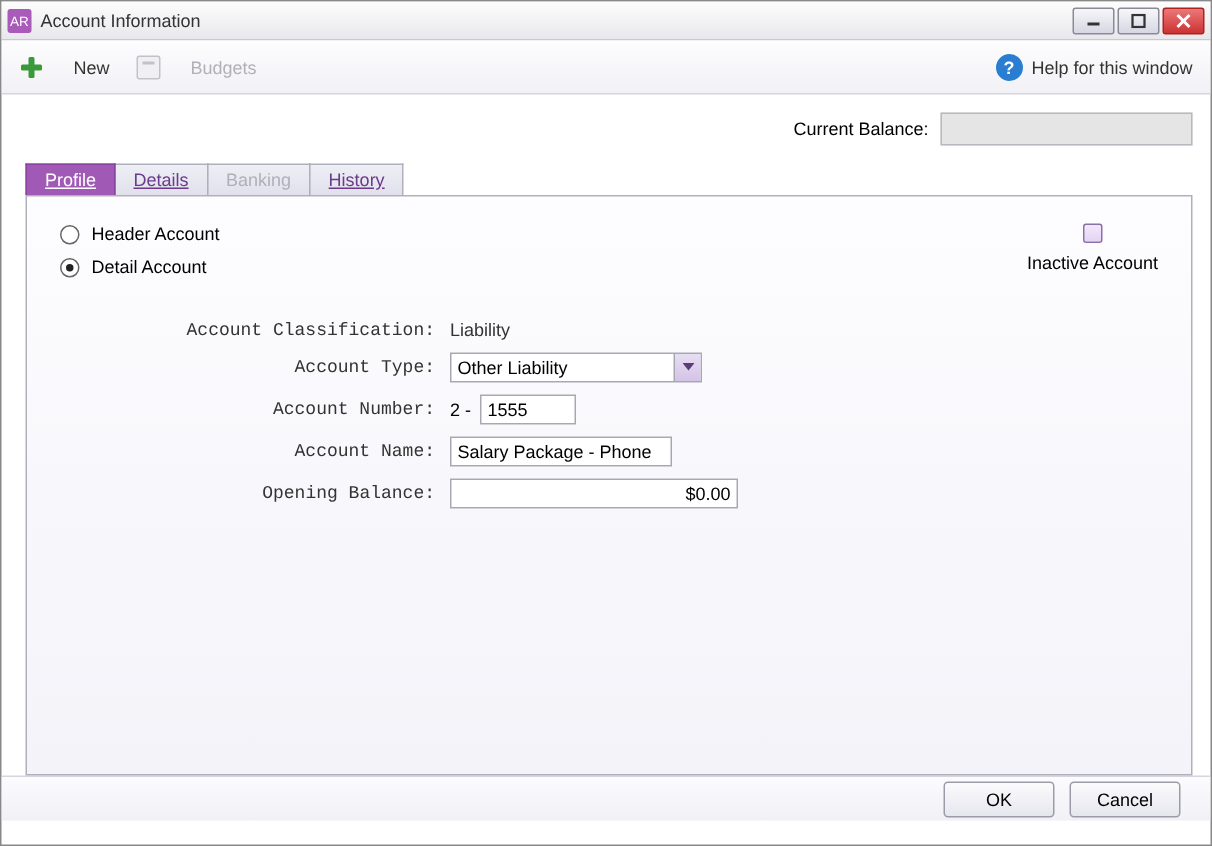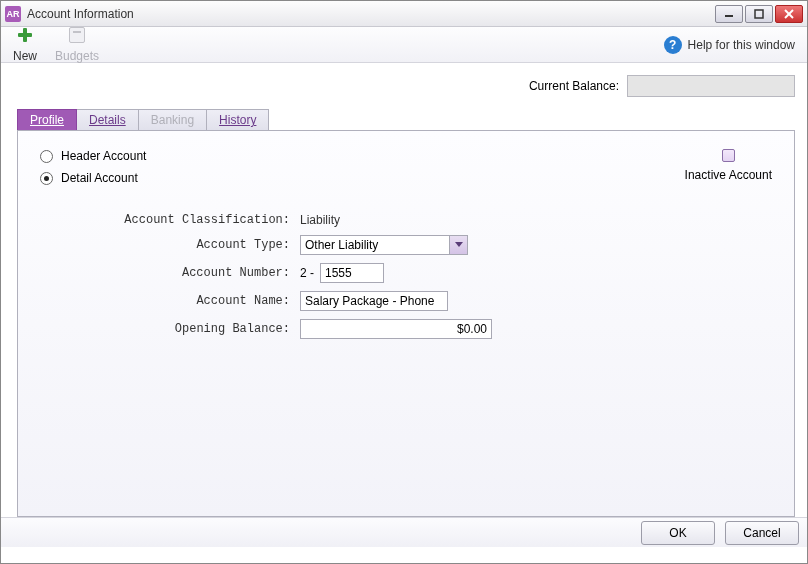--- a/index.html
+++ b/index.html
@@ -1,27 +1,27 @@
 <!DOCTYPE html>
 <html><head>
 <meta charset="utf-8">
 <style>
 * { box-sizing: border-box; margin: 0; padding: 0; font-family: "Segoe UI", Tahoma, sans-serif; font-size: 12px; }
 body { background: #fff; width: 808px; height: 564px; overflow: hidden; border: 1px solid #888; }
 
 .titlebar { height: 26px; background: linear-gradient(#fdfdfd, #e8e8ec); border-bottom: 1px solid #c9c9d0; display: flex; align-items: center; padding: 0 4px; }
-.titlebar .app-icon { width: 16px; height: 16px; background: #a85bb8; color: #fff; font-size: 9px; font-weight: bold; display: flex; align-items: center; justify-content: center; margin-right: 6px; border-radius: 2px; }
+.titlebar .app-icon { width: 16px; height: 16px; background: #a85bb8; color: #fff; font-size: 9px; font-weight: normal; display: flex; align-items: center; justify-content: center; margin-right: 6px; border-radius: 2px; }
 .titlebar .title { color: #333; flex: 1; }
 .titlebar .win-controls { display: flex; gap: 2px; }
 .titlebar .win-btn { width: 28px; height: 18px; border: 1px solid #8a8a96; background: linear-gradient(#f6f6fa, #d7d7e3); border-radius: 2px; display: flex; align-items: center; justify-content: center; cursor: pointer; }
 .titlebar .win-btn.close { background: linear-gradient(#e77, #c33); border-color: #a22; }
 .titlebar .win-btn svg { display: block; }
 
 .toolbar { height: 36px; background: linear-gradient(#fdfdfe, #f1f1f6); border-bottom: 1px solid #d5d5dd; display: flex; align-items: center; padding: 0 12px; }
-.toolbar .tb-item { display: flex; align-items: center; gap: 6px; margin-right: 18px; cursor: pointer; color: #333; flex-direction: column; }
+.toolbar .tb-item { display: flex; align-items: center; gap: 20px; margin-right: 18px; cursor: pointer; color: #333; }
 .toolbar .tb-item.disabled { color: #b0b0b8; cursor: default; }
 .toolbar .spacer { flex: 1; }
 .toolbar .help-link { display: flex; align-items: center; gap: 6px; color: #333; cursor: pointer; }
 .help-icon { width: 18px; height: 18px; border-radius: 50%; background: #2a7ed2; color: #fff; font-weight: bold; display: flex; align-items: center; justify-content: center; font-size: 12px; }
 .plus-icon { width: 16px; height: 16px; position: relative; }
 .plus-icon::before, .plus-icon::after { content: ""; position: absolute; background: #3a9a3a; }
 .plus-icon::before { left: 6px; top: 1px; width: 4px; height: 14px; border-radius: 1px; }
 .plus-icon::after { top: 6px; left: 1px; height: 4px; width: 14px; border-radius: 1px; }
 .budget-icon { width: 16px; height: 16px; border: 1px solid #c2c2c8; background: #f0f0f4; border-radius: 2px; position: relative; }
 .budget-icon::before { content: ""; position: absolute; left: 3px; top: 3px; right: 3px; height: 2px; background: #c2c2c8; }
@@ -52,21 +52,21 @@
 .form-row .label { width: 200px; text-align: right; padding-right: 10px; color: #333; font-family: Liberation Mono, monospace; }
 .form-row .value-static { color: #333; }
 .form-row input[type=text] { height: 20px; border: 1px solid #a8a8b4; padding: 0 4px; background: #fff; }
 .form-row .dropdown { width: 168px; height: 20px; border: 1px solid #a8a8b4; background: #fff; display: flex; align-items: center; padding: 0 4px; position: relative; cursor: pointer; }
 .dropdown .dd-btn { position: absolute; right: 0; top: 0; width: 18px; height: 18px; border-left: 1px solid #a8a8b4; background: linear-gradient(#e8def2, #d4c3e6); display: flex; align-items: center; justify-content: center; }
 .prefix { margin-right: 6px; }
 .acct-num { width: 64px; }
 .acct-name { width: 148px; }
 .open-bal { width: 192px; text-align: right; }
 
-.footer { height: 30px; border-top: 1px solid #d5d5dd; display: flex; align-items: center; justify-content: flex-end; padding: 0 8px; gap: 10px; background: linear-gradient(#fcfcfe, #f0f0f6); }
+.footer { height: 30px; border-top: 1px solid #d5d5dd; display: flex; align-items: center; justify-content: flex-end; padding: 0 20px; gap: 10px; background: linear-gradient(#fcfcfe, #f0f0f6); }
 .footer button { width: 74px; height: 24px; border: 1px solid #9c9ca8; background: linear-gradient(#fbfbfd, #e6e6ee); border-radius: 3px; cursor: pointer; }
 </style>
 </head>
 <body>
 
 <div class="titlebar">
   <div class="app-icon">AR</div>
   <div class="title">Account Information</div>
   <div class="win-controls">
     <div class="win-btn">

